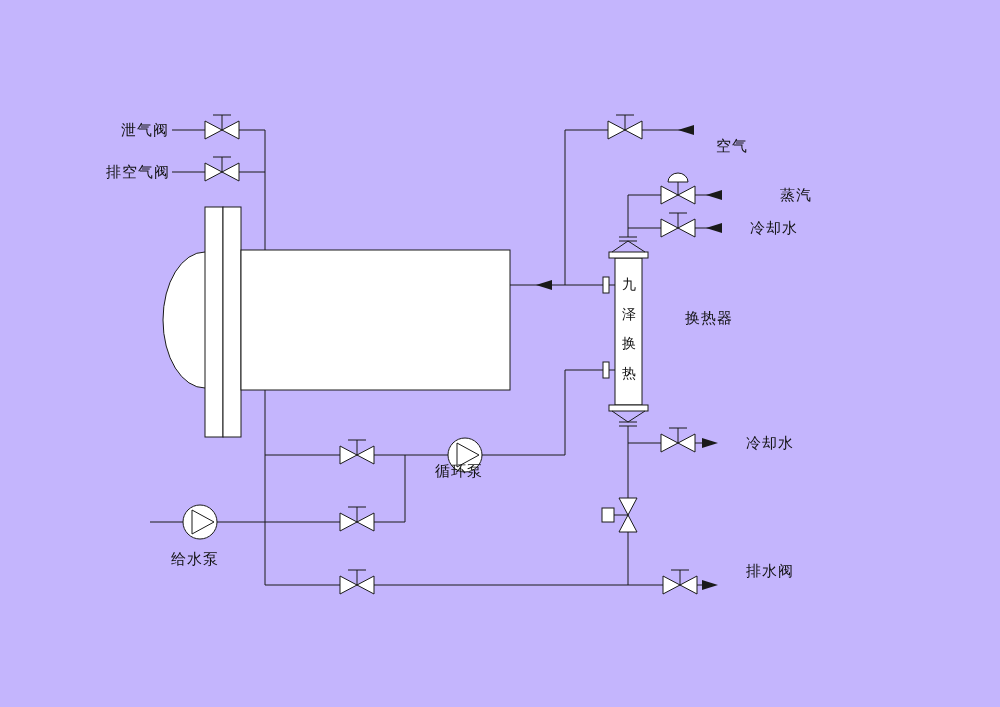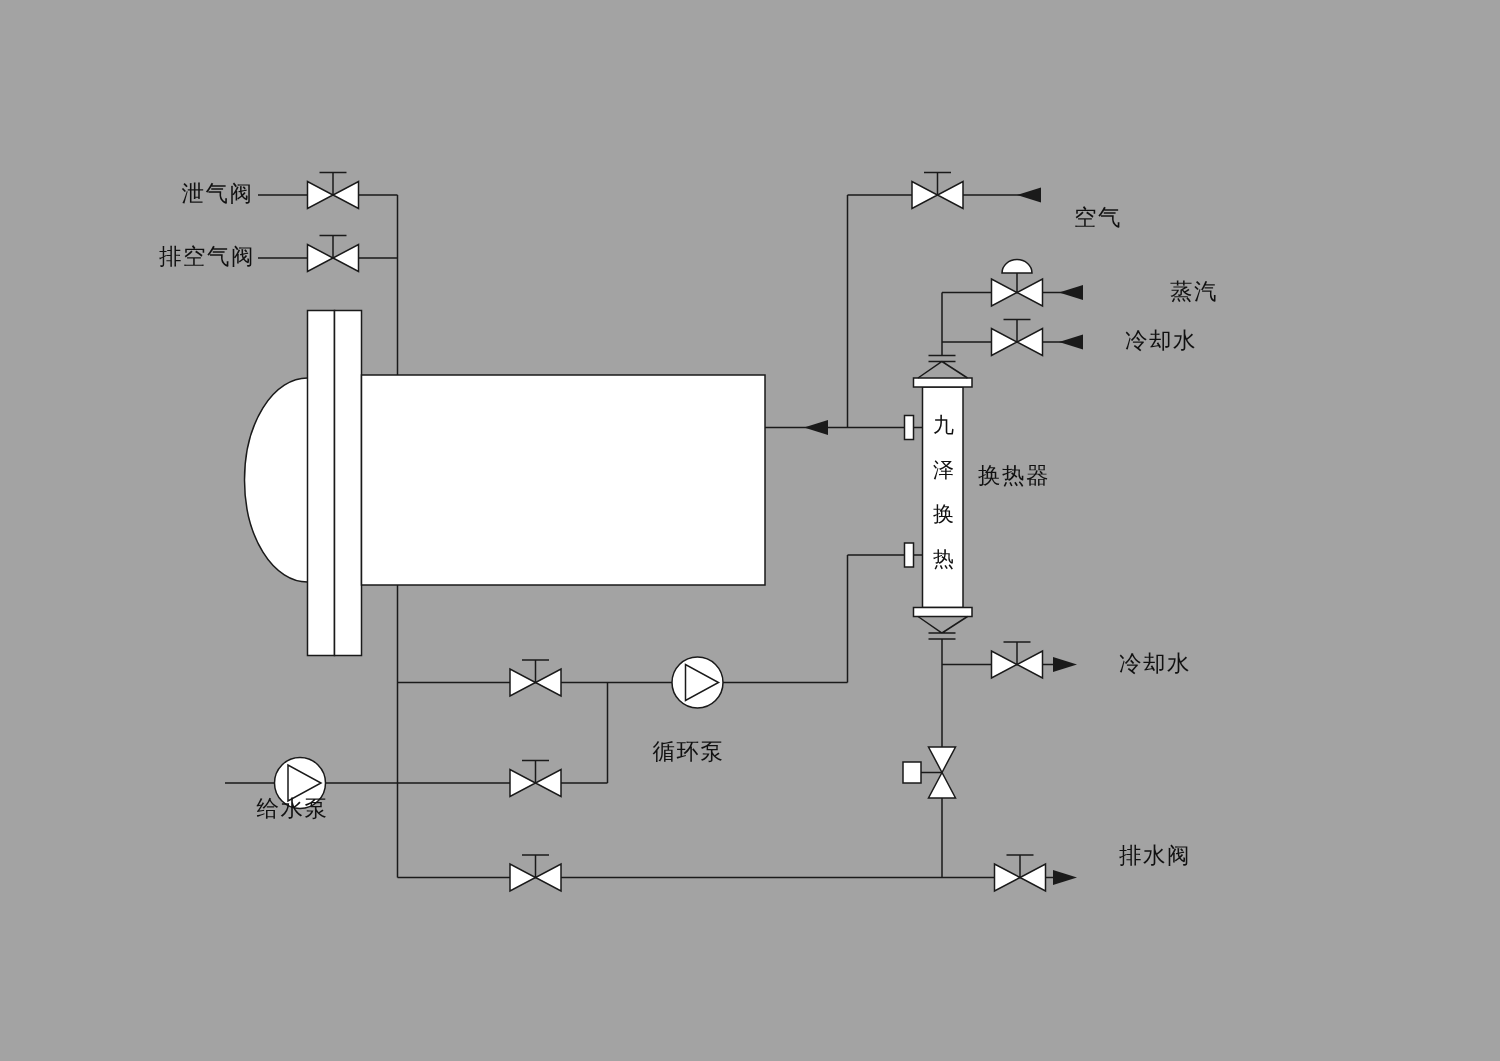--- a/index.html
+++ b/index.html
@@ -1,17 +1,17 @@
 <!DOCTYPE html>
 <html><head>
 <meta charset="utf-8">
 <style>
   html,body{margin:0;padding:0;background:#ffffff;}
   .canvas{
-    position:relative;width:1000px;height:707px;background:#a3a3a3;
+    position:relative;width:1000px;height:707px;background:#c4b5fd;
     overflow:hidden;font-family:"Liberation Serif", serif;color:#111;
   }
   .canvas svg{position:absolute;left:0;top:0;}
   .lbl{position:absolute;font-size:15px;line-height:16px;white-space:nowrap;letter-spacing:1px;}
   .vtext{
     position:absolute;left:620px;top:277px;width:18px;height:104px;
     display:flex;flex-direction:column;justify-content:space-between;align-items:center;
     font-size:14px;line-height:15px;
   }
 </style>
@@ -105,24 +105,24 @@
       <use href="#arr-r" x="718" y="443"></use>
       <use href="#arr-r" x="718" y="585"></use>
     </g>
   </svg>
 
   <div class="lbl" style="left:121px;top:122px">泄气阀</div>
   <div class="lbl" style="left:106px;top:164px">排空气阀</div>
   <div class="lbl" style="left:716px;top:138px">空气</div>
   <div class="lbl" style="left:780px;top:187px">蒸汽</div>
   <div class="lbl" style="left:750px;top:220px">冷却水</div>
-  <div class="lbl" style="left:652px;top:310px">换热器</div>
+  <div class="lbl" style="left:685px;top:310px">换热器</div>
   <div class="lbl" style="left:746px;top:435px">冷却水</div>
-  <div class="lbl" style="left:435px;top:494px">循环泵</div>
-  <div class="lbl" style="left:171px;top:532px">给水泵</div>
+  <div class="lbl" style="left:435px;top:463px">循环泵</div>
+  <div class="lbl" style="left:171px;top:551px">给水泵</div>
   <div class="lbl" style="left:746px;top:563px">排水阀</div>
 
   <div class="vtext">
     <span>九</span>
     <span>泽</span>
     <span>换</span>
     <span>热</span>
   </div>
 
 </div>

